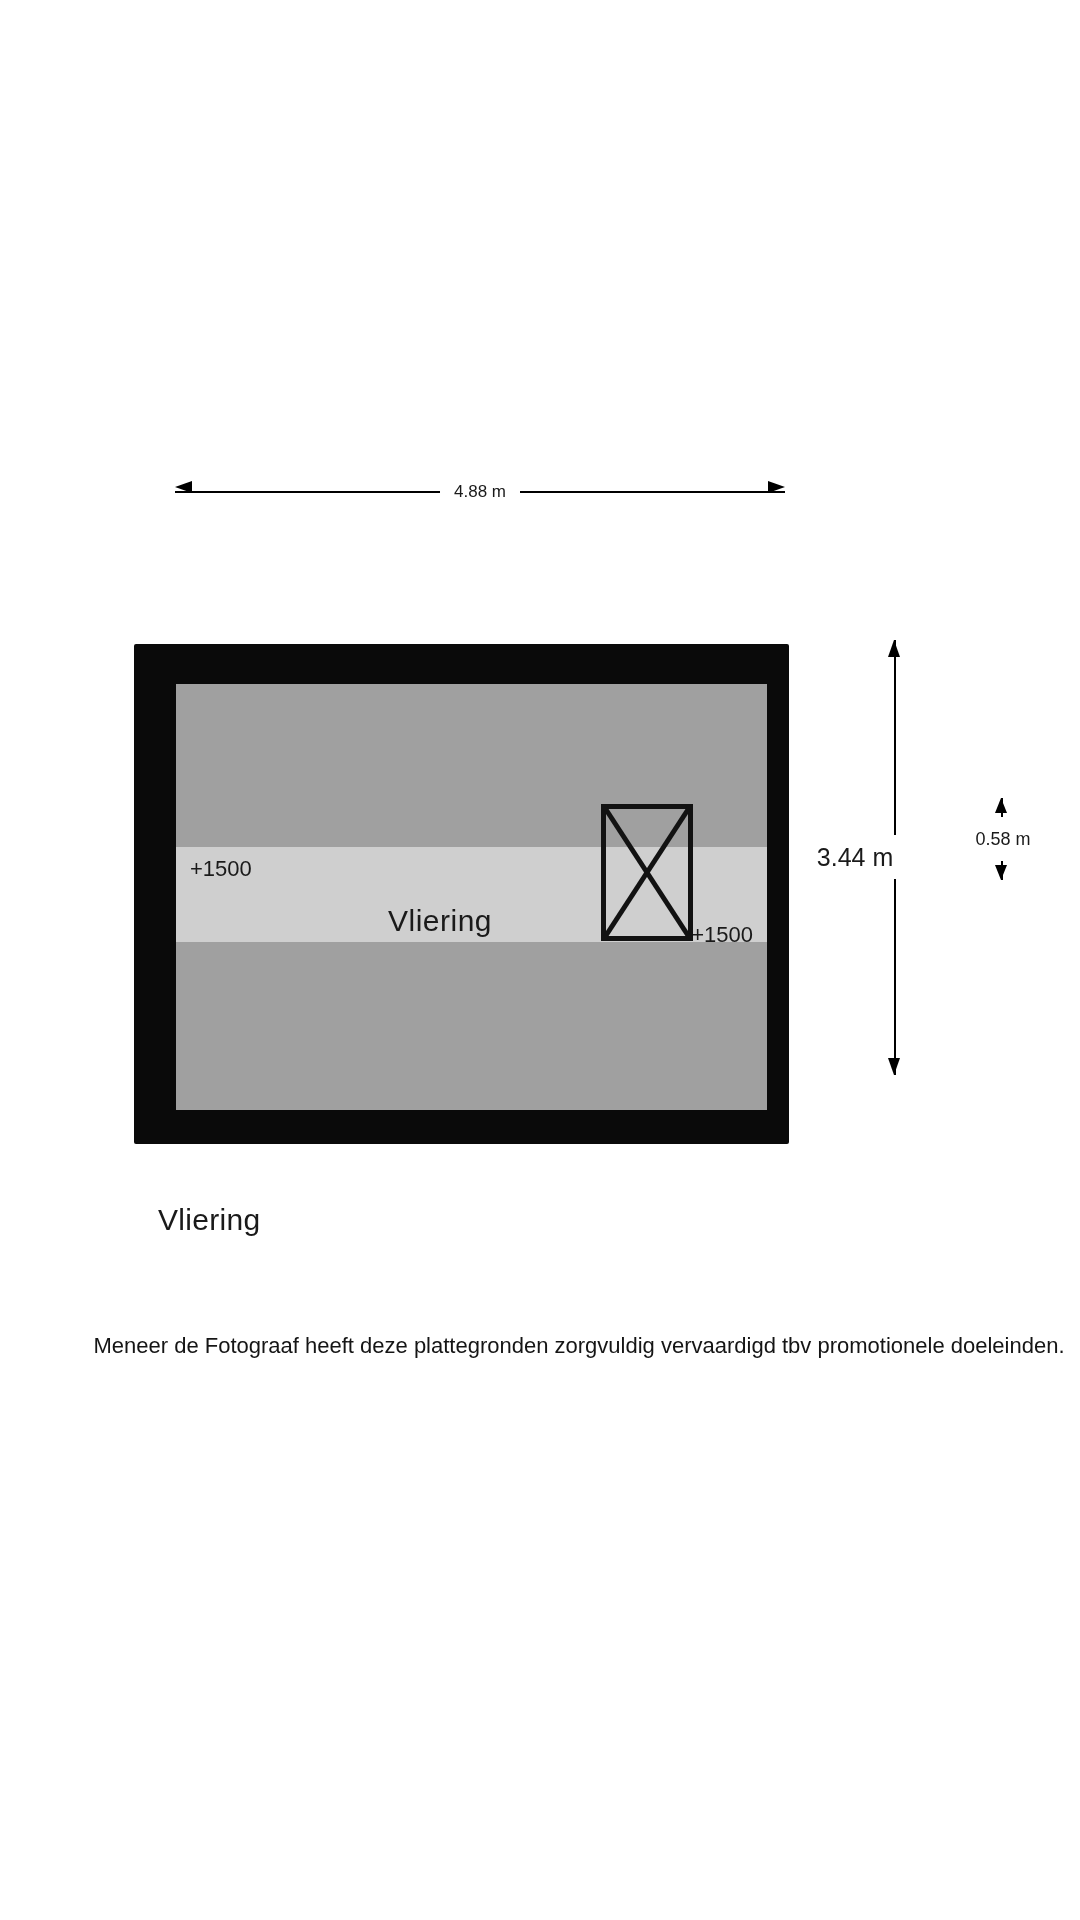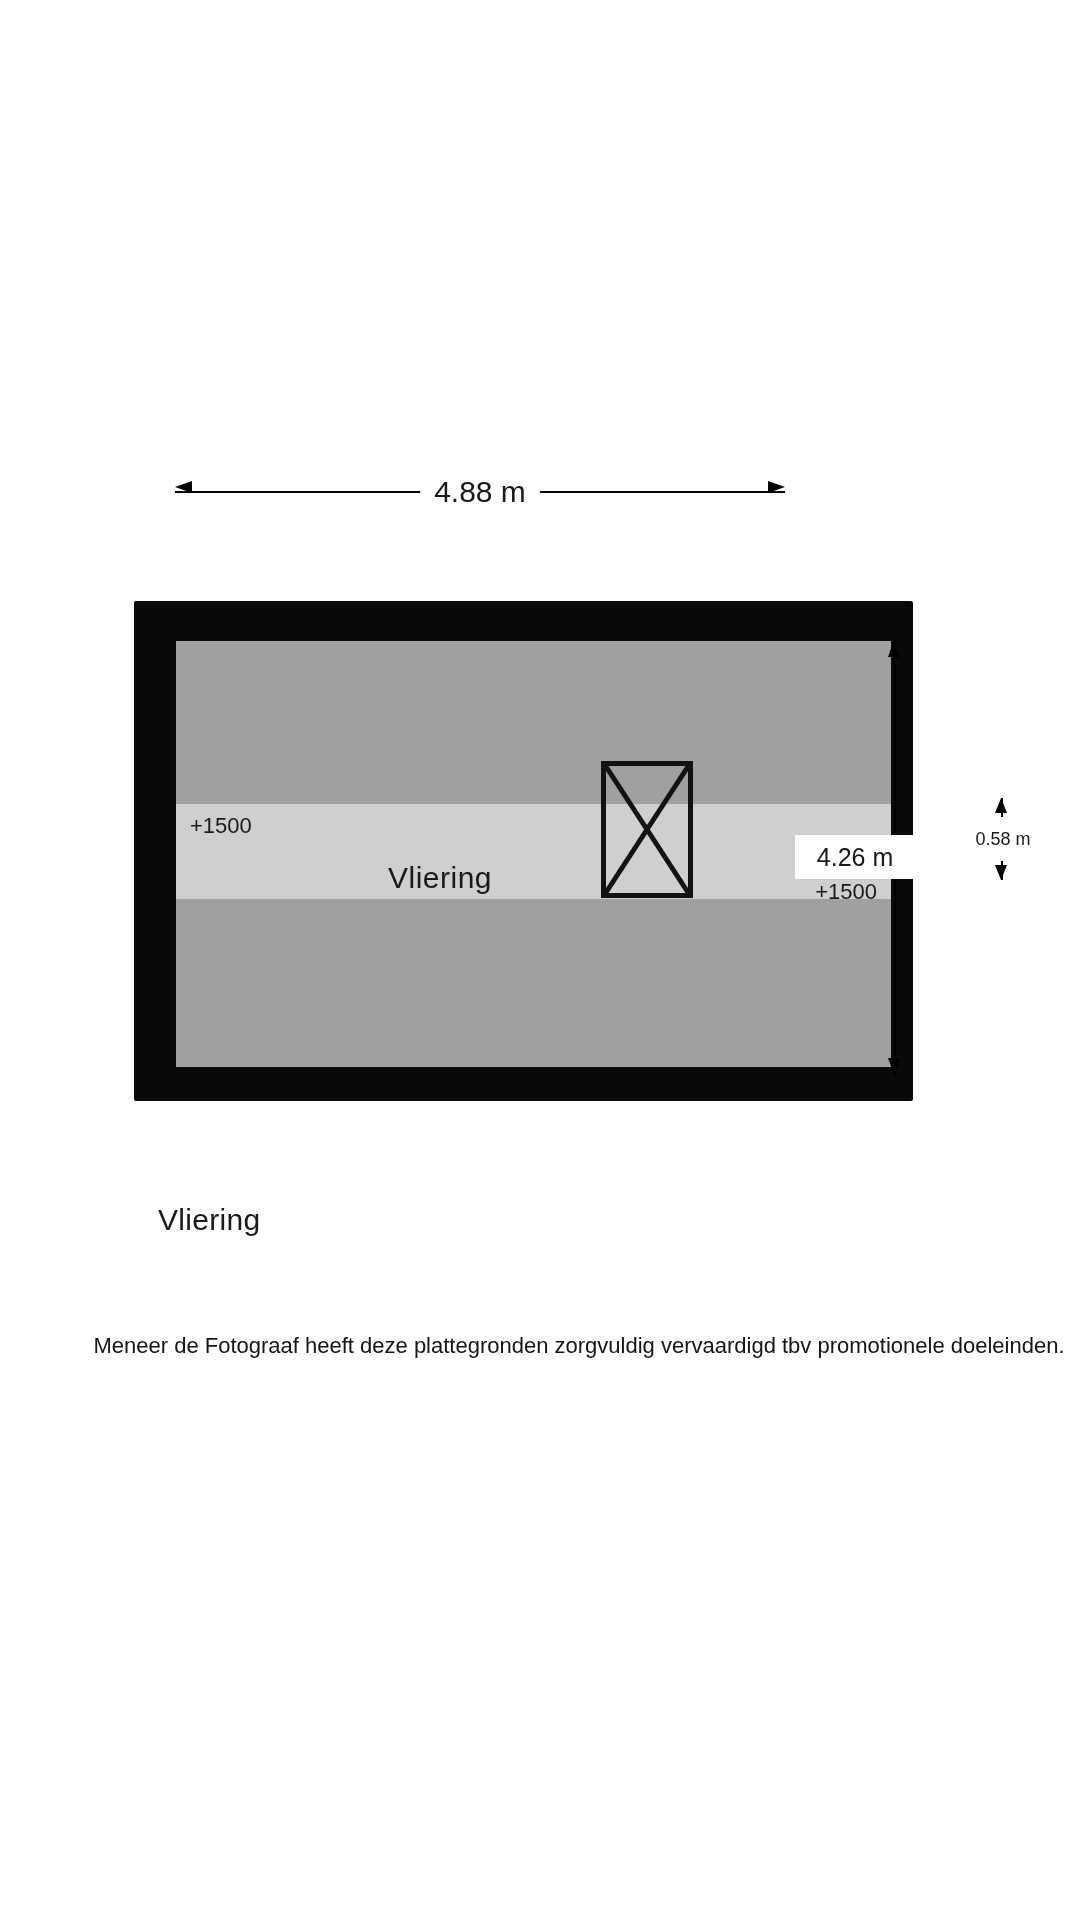--- a/index.html
+++ b/index.html
@@ -49,31 +49,31 @@
     right: 0;
     border-left: 17px solid #000;
   }
   #dim-top .label {
     position: absolute;
     left: 50%;
     top: 0;
     transform: translateX(-50%);
     background: #ffffff;
     padding: 0 14px;
-    font-size: 30px;
+    font-size: 17px;
     line-height: 40px;
     white-space: nowrap;
   }
 
   
   #plan {
     position: absolute;
     left: 134px;
-    top: 601px;
-    width: 779px;
+    top: 644px;
+    width: 655px;
     height: 500px;
     border-radius: 17px;
   }
   #plan .outer-wall {
     position: absolute;
     inset: 0;
     background: #0a0a0a;
     border-radius: 2px;
   }
   #plan .interior {
@@ -265,21 +265,21 @@
         </svg>
       </div>
     </div>
   </div>
 </div>
 
 <div id="dim-right">
   <div class="line"></div>
   <div class="arrow-t"></div>
   <div class="arrow-b"></div>
-  <div class="label">4.26 m</div>
+  <div class="label">3.44 m</div>
 </div>
 
 <div id="dim-right2">
   <div class="line"></div>
   <div class="arrow-t"></div>
   <div class="arrow-b"></div>
   <div class="label">0.58 m</div>
 </div>
 
 <div id="plan-title">Vliering</div>

